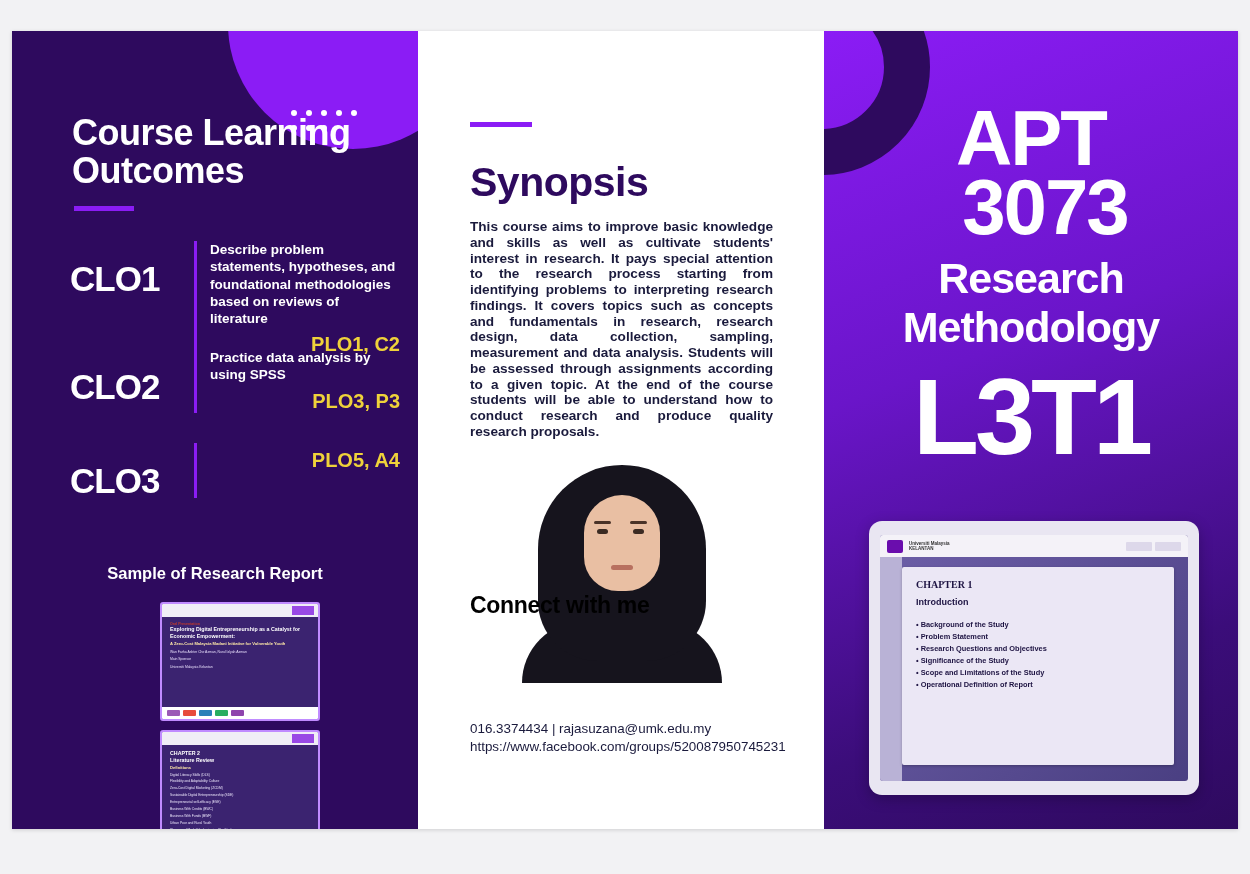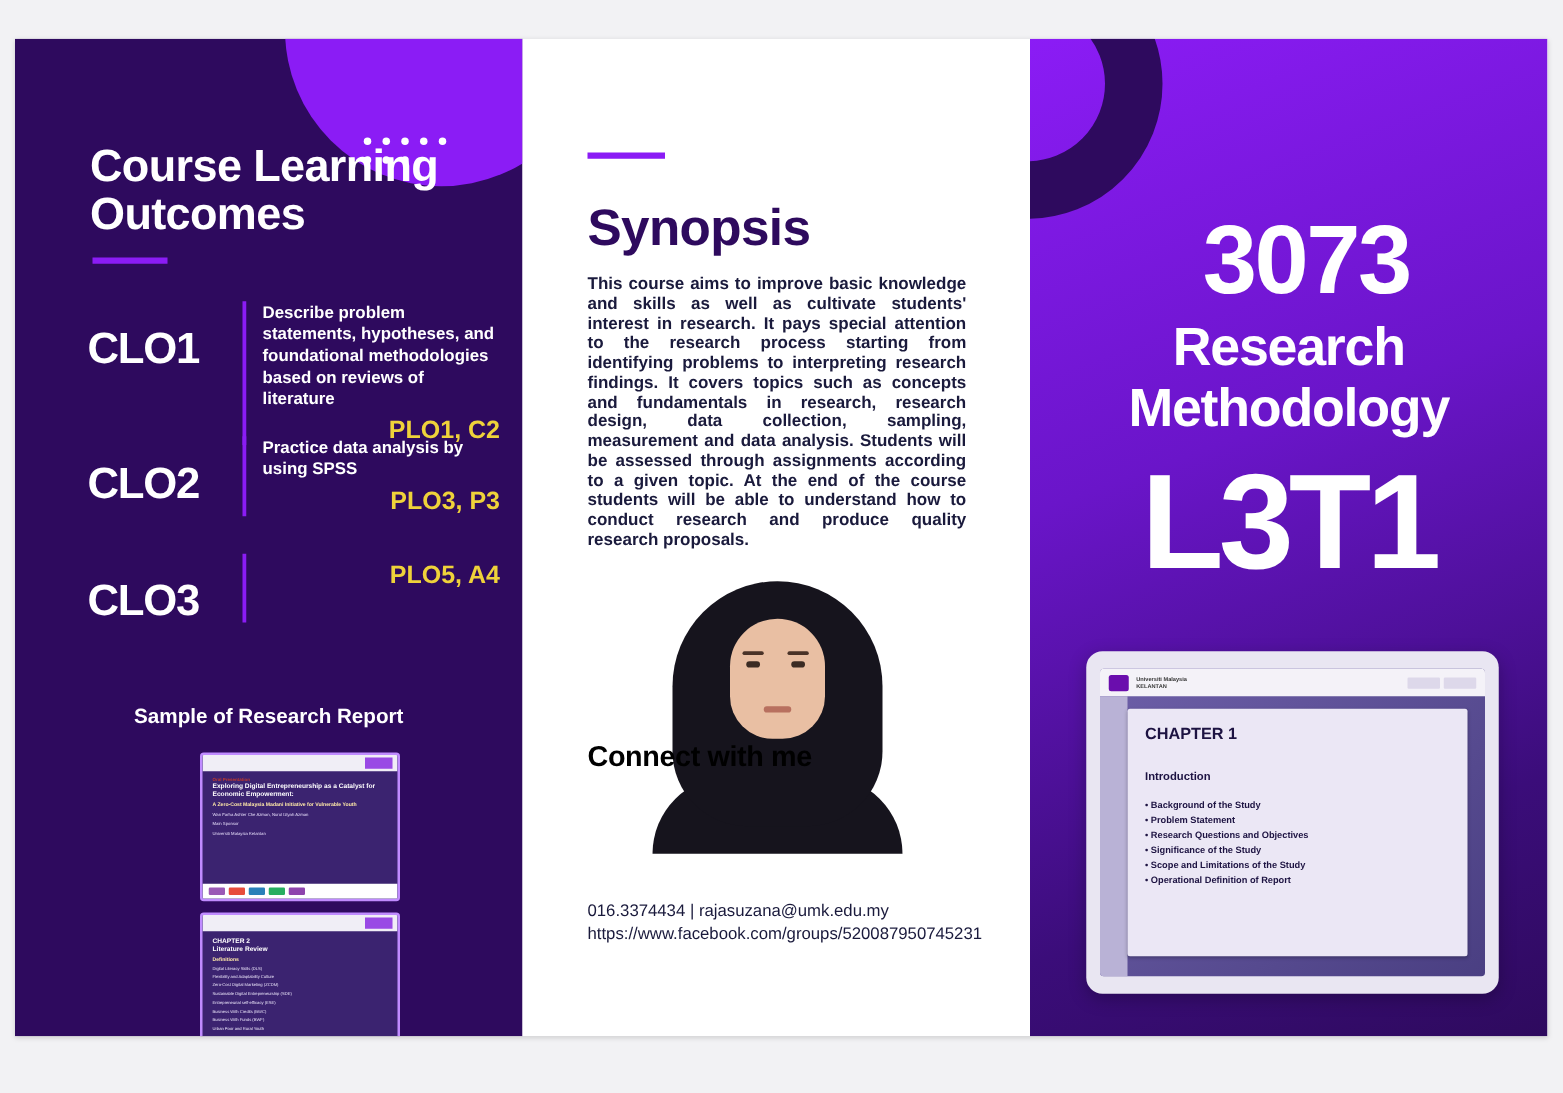--- a/index.html
+++ b/index.html
@@ -257,22 +257,22 @@
   .ts-logo { width: 16px; height: 13px; background:#6a0dad; border-radius:2px;}
   .ts-logotext { font-size: 4.5px; color:#333; font-weight:700; line-height:1.15;}
   .ts-tabs { margin-left:auto; display:flex; gap:3px;}
   .ts-tabs i { display:block; width:26px; height:9px; background:#ddd8ea; border-radius:1px;}
   .ts-card {
     position: absolute; left: 22px; top: 32px; right: 14px; bottom: 16px;
     background: #ebe7f5; border-radius: 2px; padding: 12px 14px;
     box-shadow: 0 1px 3px rgba(0,0,0,.25);
   }
   .ts-side { position:absolute; left:0; top:22px; bottom:0; width:22px; background:#b9b2d6;}
-  .ts-ch { font-size: 13px; font-weight: 800; color: #1d1342; }
-  .ts-intro { font-size: 9px; font-weight: 700; color: #1d1342; margin-top: 22px;}
+  .ts-ch { font-size: 10px; font-weight: 800; color: #1d1342; font-family: Liberation Serif, serif; }
+  .ts-intro { font-size: 9px; font-weight: 700; color: #1d1342; margin-top: 7px;}
   .ts-ul { margin-top: 12px; }
   .ts-ul div { font-size: 7.4px; font-weight: 700; color:#1d1342; line-height:1.62; }
   .ts-ul div::before { content:"• "; }
 </style>
 </head>
 <body>
 
 <div id="brochure">
 
   <section class="panel-left">
@@ -380,20 +380,21 @@
       <div class="mouth"></div>
     </div>
 
     <h3 class="connect-title">Connect with me</h3>
     <div class="contact-lines" style="white-space:pre-line">016.3374434 | rajasuzana@umk.edu.my
 https://www.facebook.com/groups/520087950745231</div>
   </section>
 
   <section class="panel-right">
     <div class="deco-ring"></div>
+    <div class="rt-line rt-apt">APT</div>
     <div class="rt-line rt-num">3073</div>
     <div class="rt-line rt-res">Research</div>
     <div class="rt-line rt-meth">Methodology</div>
     <div class="rt-line rt-code">L3T1</div>
 
     <div class="tablet">
       <div class="tablet-screen">
         <div class="ts-head">
           <div class="ts-logo"></div>
           <div class="ts-logotext" style="white-space:pre-line">Universiti Malaysia

